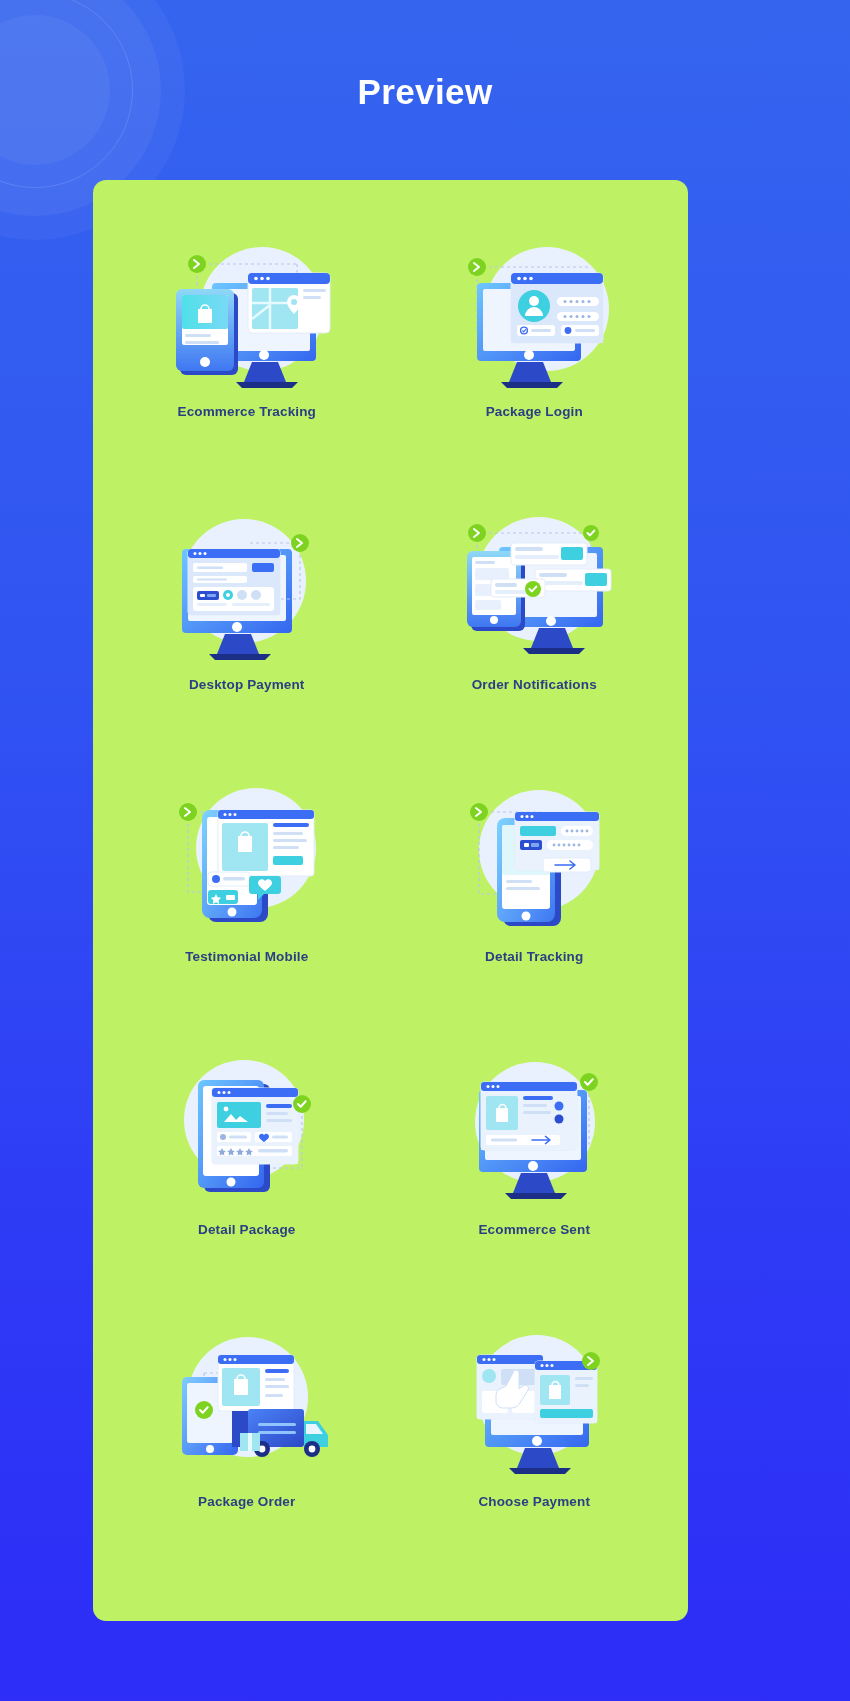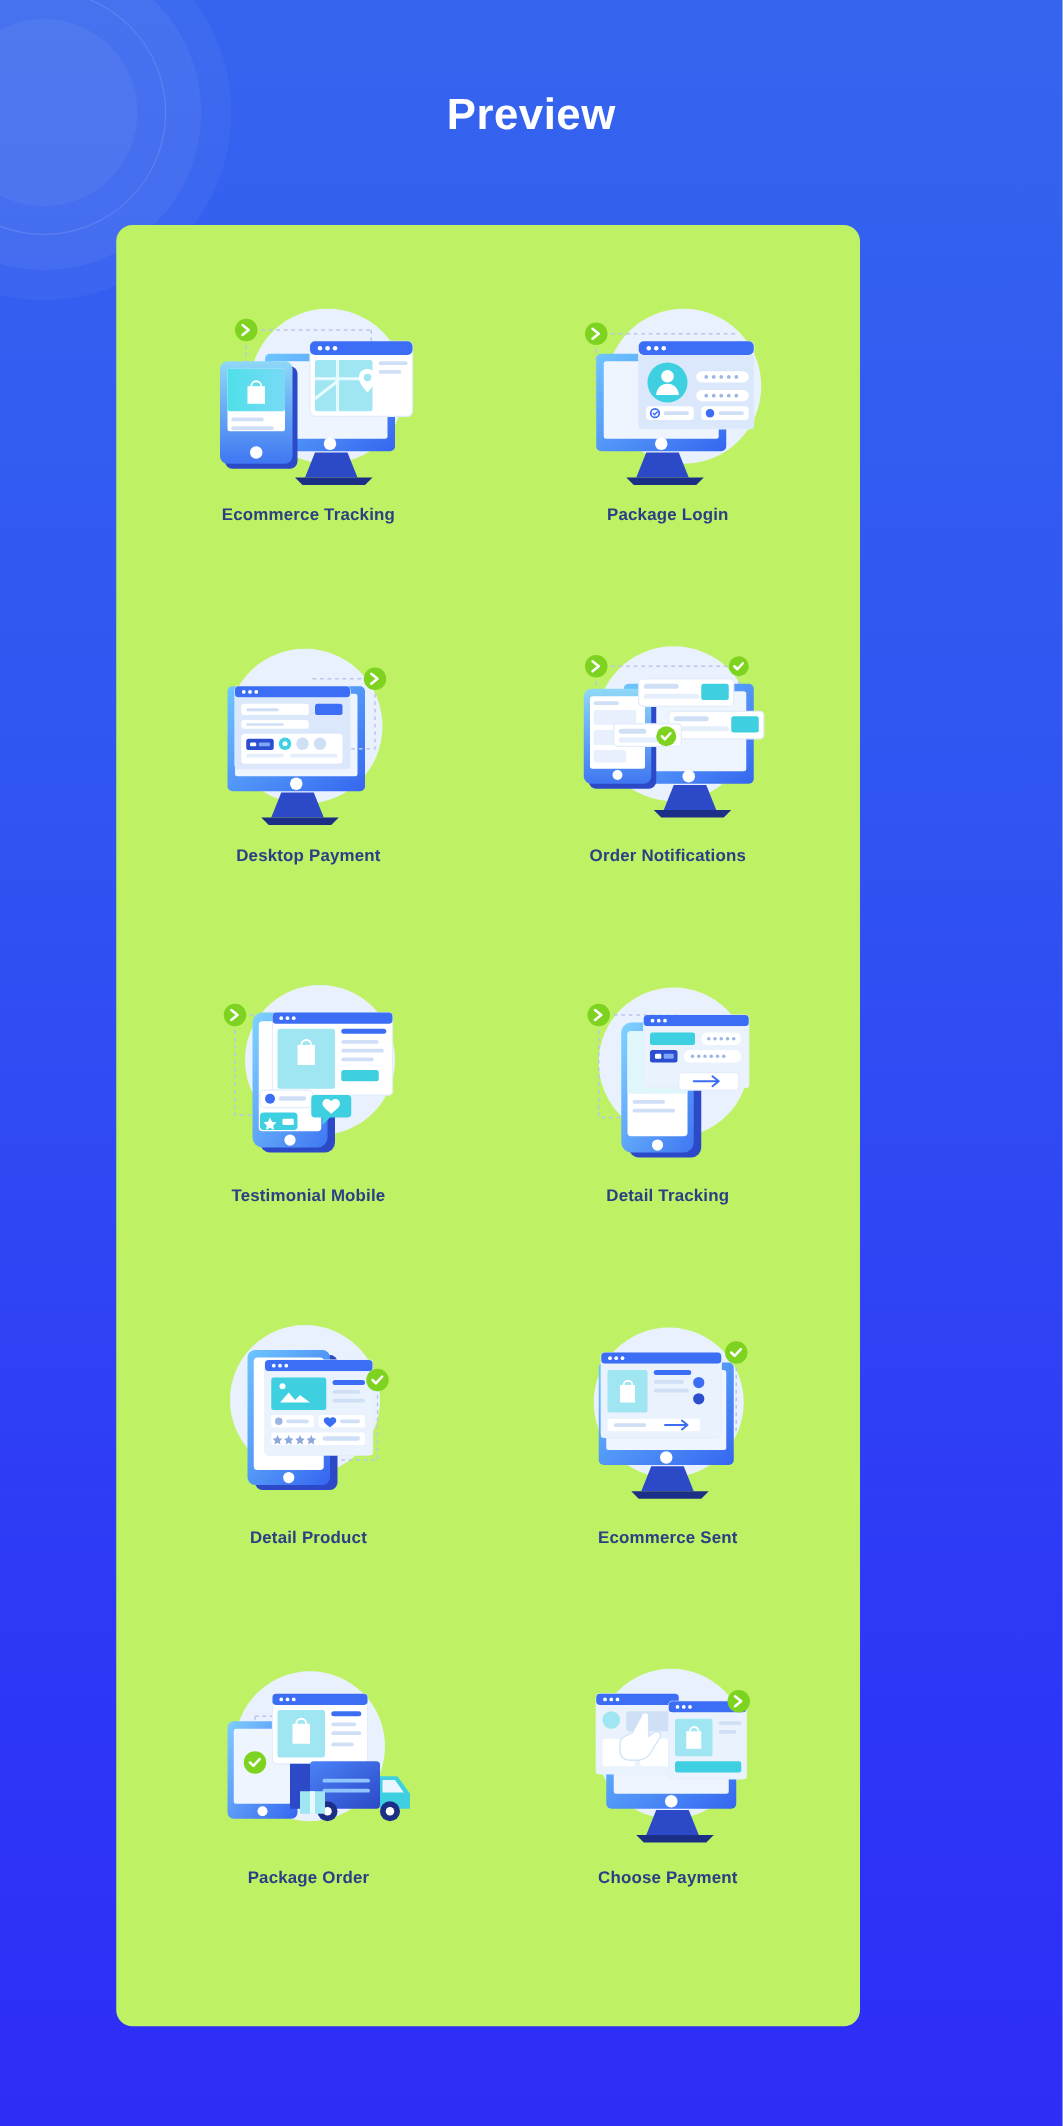--- a/index.html
+++ b/index.html
@@ -461,21 +461,21 @@
             <path d="M88 100 l1.2 2.5 l2.7 .4 l-2 1.9 l.5 2.7 l-2.4 -1.3 l-2.4 1.3 l.5 -2.7 l-2 -1.9 l2.7 -.4z"></path>
             <path d="M97 100 l1.2 2.5 l2.7 .4 l-2 1.9 l.5 2.7 l-2.4 -1.3 l-2.4 1.3 l.5 -2.7 l-2 -1.9 l2.7 -.4z"></path>
           </g>
           <rect x="106" y="101" width="30" height="3.5" rx="1.7" fill="#cfe0f6"></rect>
           <g>
             <circle cx="150" cy="56" r="9" fill="#7ed321"></circle>
             <path d="M146 56 l2.7 2.7 l5 -5.4" fill="none" stroke="#fff" stroke-width="2" stroke-linecap="round" stroke-linejoin="round"></path>
           </g>
         </svg>
       </div>
-      <div class="cell-label">Detail Product</div>
+      <div class="cell-label">Detail Package</div>
     </div>
 
     <div class="cell">
       <div class="illus-wrap">
         <svg class="illus" width="190" height="165" viewBox="0 0 190 165">
           <defs>
             <linearGradient id="g8a" x1="0" y1="0" x2="1" y2="1">
               <stop offset="0" stop-color="#6ec6ff"></stop>
                 <stop offset="1" stop-color="#3566f0"></stop>
             </linearGradient>

